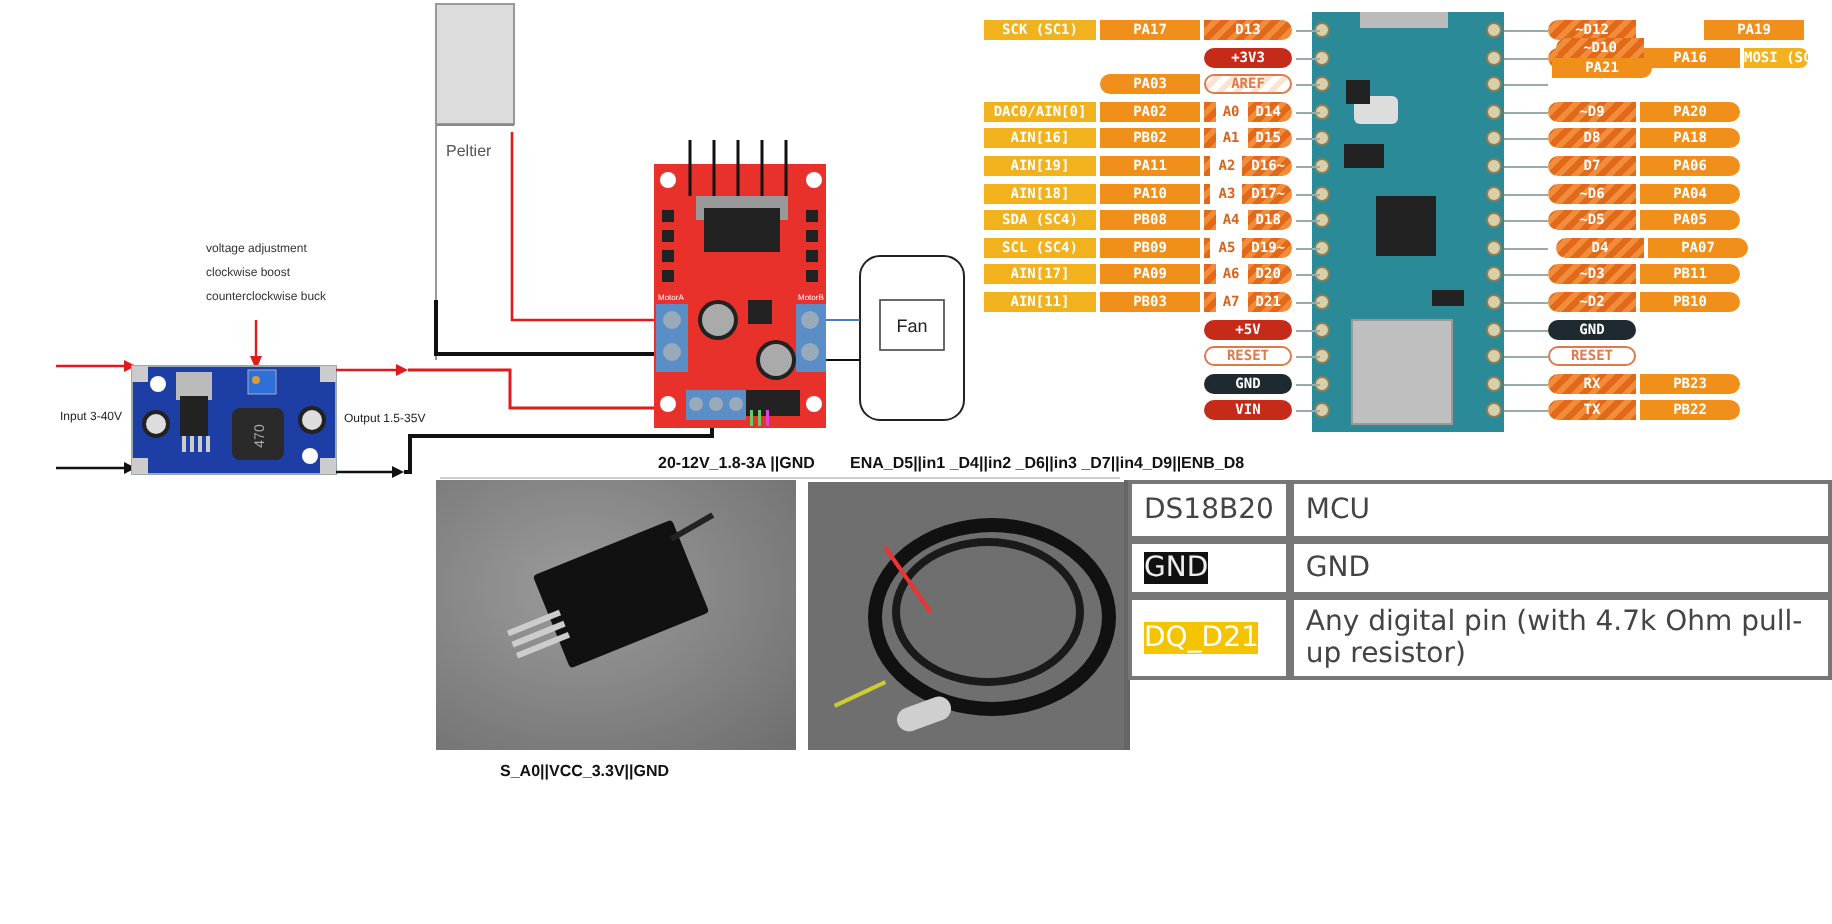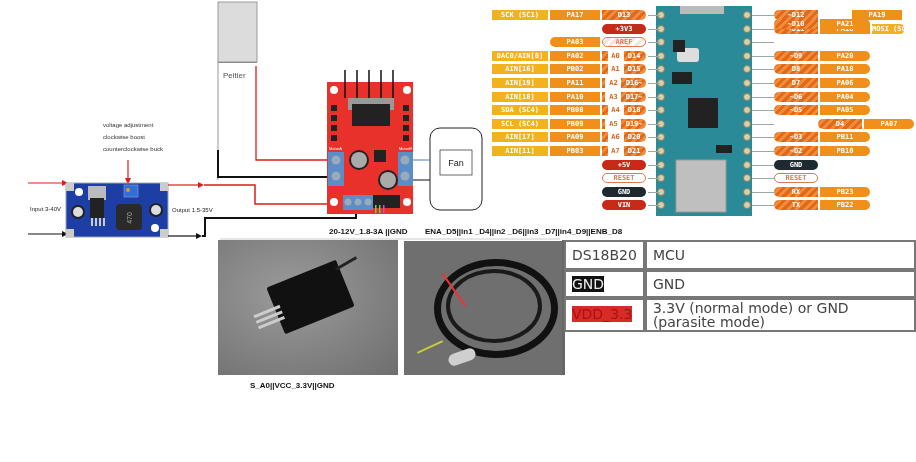--- a/index.html
+++ b/index.html
@@ -292,21 +292,21 @@
       <div class="pill port">PA19</div>
       <div class="pill func" style="margin-left: 2px; width: 52px; border-radius: 0px 4px 4px 0px;">MISO (SC1)</div>
     </div>
     <div class="lead" style="left: 752px; width: 22px; top: 15px;"></div>
     <div class="pin-row" style="left: 774px; top: 23.6px;">
       <div class="pill dig lft">~D11</div>
       <div class="pill port">PA16</div>
       <div class="pill func" style="margin-left: 2px; width: 32px; border-radius: 0px 4px 4px 0px;">MOSI (SC1)</div>
     </div>
     <div class="lead" style="left: 752px; width: 22px; top: 28.6px;"></div>
-    <div class="pin-row" style="left: 774px; top: 19px;">
+    <div class="pin-row" style="left: 774px; top: 19px; flex-direction: column;">
       <div class="pill dig lft">~D10</div>
       <div class="pill port r">PA21</div>
     </div>
     <div class="lead" style="left: 752px; width: 22px; top: 42.2px;"></div>
     <div class="pin-row" style="left: 774px; top: 50.8px;">
       <div class="pill dig lft">~D9</div>
       <div class="pill port r">PA20</div>
     </div>
     <div class="lead" style="left: 752px; width: 22px; top: 55.8px;"></div>
     <div class="pin-row" style="left: 774px; top: 64.4px;">
@@ -322,21 +322,21 @@
     <div class="pin-row" style="left: 774px; top: 91.6px;">
       <div class="pill dig lft">~D6</div>
       <div class="pill port r">PA04</div>
     </div>
     <div class="lead" style="left: 752px; width: 22px; top: 96.6px;"></div>
     <div class="pin-row" style="left: 774px; top: 105.2px;">
       <div class="pill dig lft">~D5</div>
       <div class="pill port r">PA05</div>
     </div>
     <div class="lead" style="left: 752px; width: 22px; top: 110.2px;"></div>
-    <div class="pin-row" style="left: 818px; top: 118.8px; align-items: center;">
+    <div class="pin-row" style="left: 778px; top: 118.8px; align-items: center;">
       <div class="pill dig lft">D4</div>
       <div class="pill port r">PA07</div>
     </div>
     <div class="lead" style="left: 752px; width: 22px; top: 123.8px;"></div>
     <div class="pin-row" style="left: 774px; top: 132.4px;">
       <div class="pill dig lft">~D3</div>
       <div class="pill port r">PB11</div>
     </div>
     <div class="lead" style="left: 752px; width: 22px; top: 137.4px;"></div>
     <div class="pin-row" style="left: 774px; top: 146px;">
@@ -383,18 +383,18 @@
 <table class="ds">
   <tbody>
       <tr style="height:30px;">
     <td style="width:50px;"><span>DS18B20</span></td>
     <td style="width:270px;"><span>MCU</span></td>
   </tr>
   <tr style="height:28px;">
     <td><span class="hl-black">GND</span></td>
     <td><span>GND</span></td>
   </tr>
-  <tr style="height:34px;">
-    <td style="vertical-align:top;padding-top:6px;"><span class="hl-red">VDD_3.3</span></td>
-    <td style="line-height:14px;"><span>3.3V (normal mode) or GND (parasite mode)</span></td>
+  <tr style="height:42px;">
+    <td><span class="hl-yellow">DQ_D21</span></td>
+    <td><span>Any digital pin (with 4.7k Ohm pull-up resistor)</span></td>
   </tr>
 </tbody>
   </table>
 
 </body></html>

